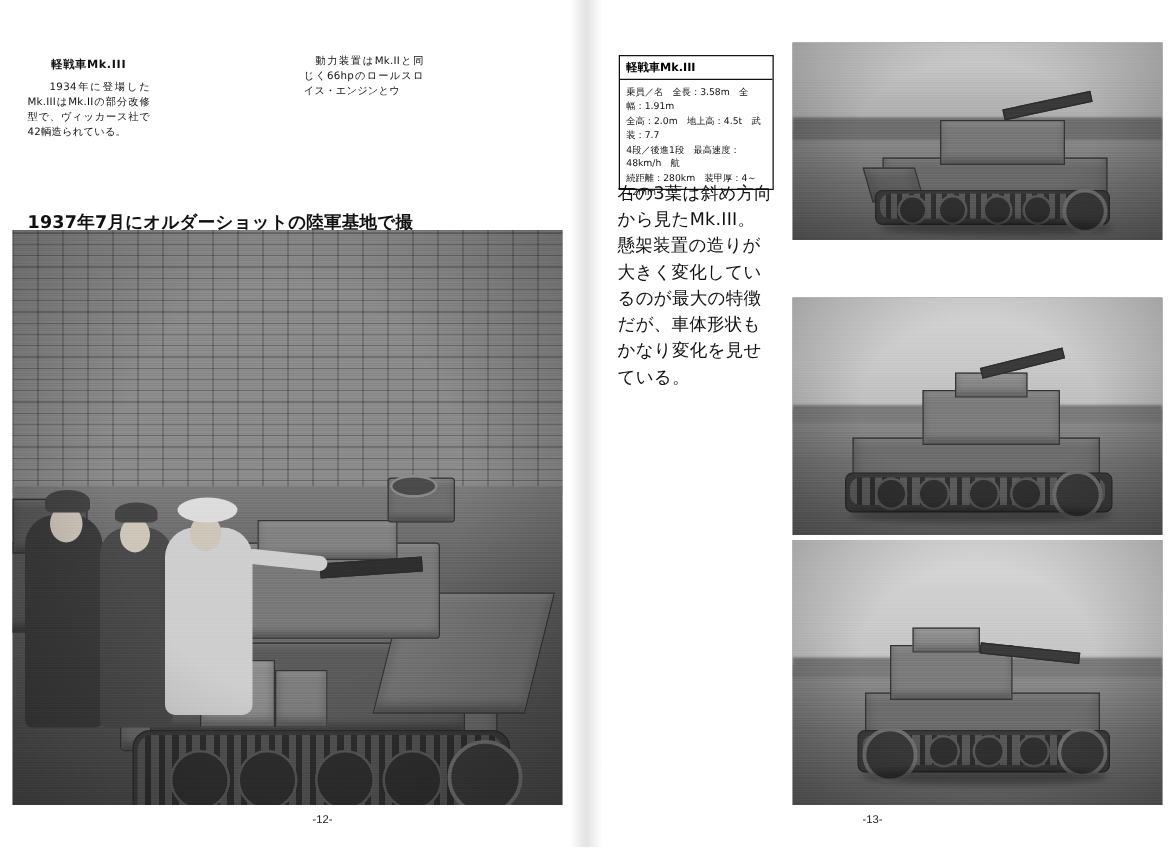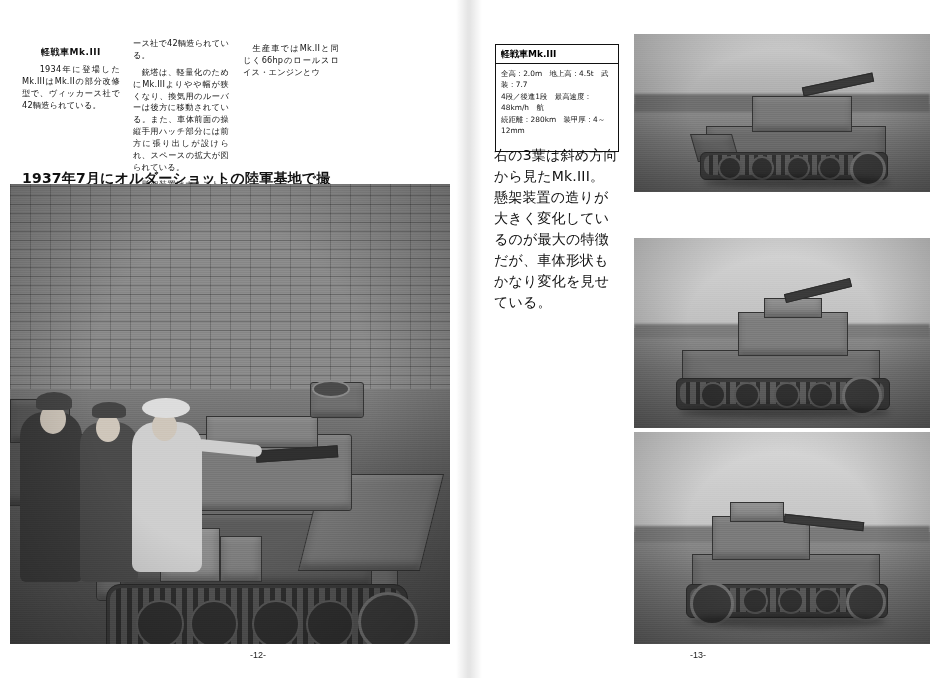--- a/index.html
+++ b/index.html
@@ -185,28 +185,23 @@
 </head>
 <body>
 
 <div id="page">
 
   <div class="col-text jp" style="left:22px; top:38px; width:98px;">
     <div class="head-label" style="margin-top:8px; text-align:center;">軽戦車Mk.III</div>
     <p class="indent" style="margin-top:5px;">　1934年に登場したMk.IIIはMk.IIの部分改修型で、ヴィッカース社で42輌造られている。</p>
   </div>
 
-  <div class="col-text jp" style="left:133px; top:38px; width:96px;">
-    <p>ース社で42輌造られている。</p>
-    <p style="margin-top:5px;">　銃塔は、軽量化のためにMk.IIIよりやや幅が狭くなり、換気用のルーバーは後方に移動されている。また、車体前面の操縦手用ハッチ部分には前方に張り出しが設けられ、スペースの拡大が図られている。</p>
-    <p style="margin-top:5px;">　懸架装置はホルストマン型の改</p>
-  </div>
 
   <div class="col-text jp" style="left:243px; top:38px; width:96px;">
-    <p style="margin-top:5px;">　生産車ではMk.IIと同じく66hpのロールスロイス・エンジンとウ</p>
+    <p style="margin-top:5px;">　動力装置はMk.IIと同じく66hpのロールスロイス・エンジンとウ</p>
   </div>
 
   <div class="caption bold jp" style="left:22px; top:168px; width:320px;">1937年7月にオルダーショットの陸軍基地で撮影されたカットで、イギリス王紀とMk.IIAのツーショット。</div>
 
   <div class="photo" style="left:10px; top:184px; width:440px; height:460px;">
 
     <div class="wallbrick" style="height:210px;"></div>
     <div style="position:absolute; left:0; right:0; top:205px; bottom:0; background:linear-gradient(#7c7c7c,#5e5e5e 35%,#4a4a4a);"></div>
 
     <div class="hull" style="left:-10px; top:250px; width:90px; height:70px; background:#585858;"></div>
@@ -257,20 +252,21 @@
     <div class="vign"></div>
   </div>
 
   <div class="folio" style="left:222px; top:650px;margin-left:28px;">-12-</div>
 
   <div class="gutter" style="left:456px;"></div>
 
   <div class="specbox" style="left:495px; top:44px; width:124px; height:108px;">
     <div class="specbox-title">軽戦車Mk.III</div>
     <div class="specbox-body">
+      <div>乗員／名　全長：3.58m　全幅：1.91m</div>
       <div>全高：2.0m　地上高：4.5t　武装：7.7</div>
       <div>4段／後進1段　最高速度：48km/h　航</div>
       <div>続距離：280km　装甲厚：4～12mm</div>
     </div>
   </div>
 
   <div class="caption jp" style="left:494px; top:145px; width:124px;">右の3葉は斜め方向から見たMk.III。懸架装置の造りが大きく変化しているのが最大の特徴だが、車体形状もかなり変化を見せている。</div>
 
   <div class="photo" style="left:634px; top:34px; width:296px; height:158px;">
     <div class="sky" style="height:74px;"></div>

